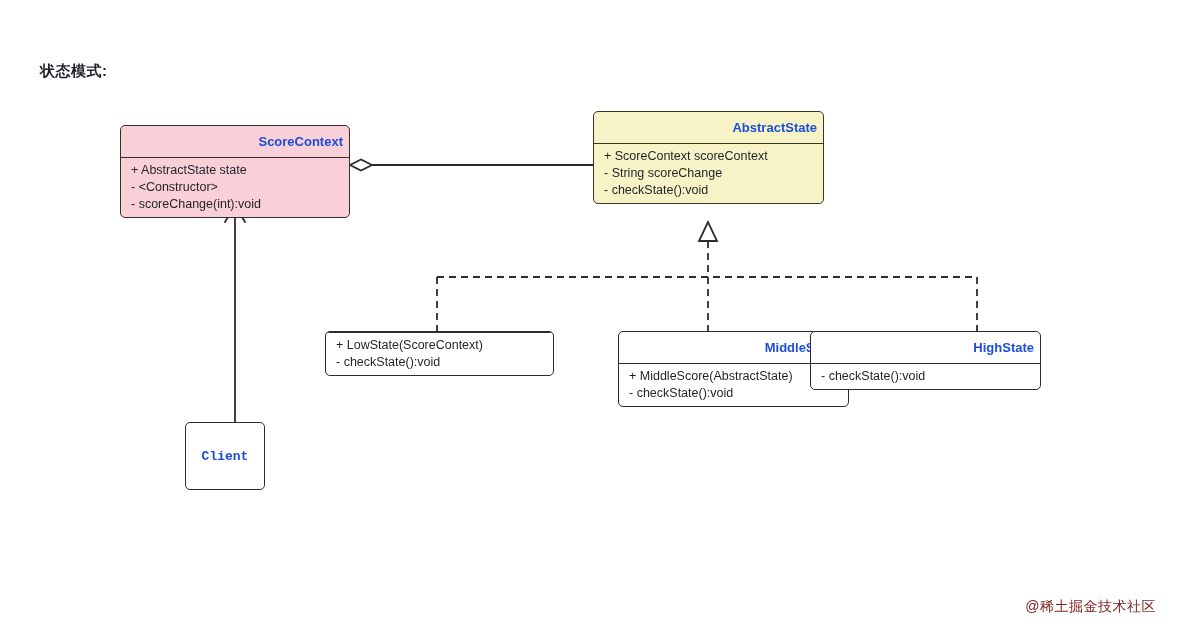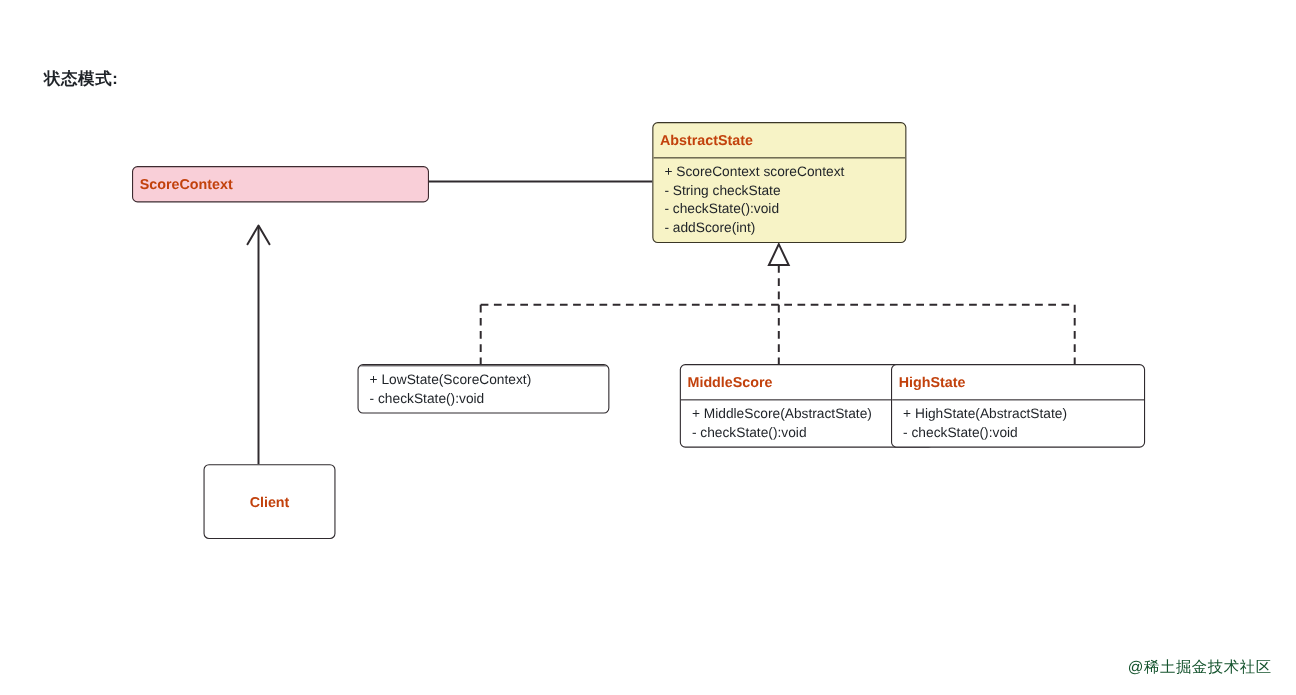--- a/index.html
+++ b/index.html
@@ -38,47 +38,46 @@
   
   .uml-box {
     position: absolute;
     box-sizing: border-box;
     border: 1.8px solid #2f2a2e;
     border-radius: 5px;
     background: #ffffff;
     overflow: hidden;
   }
   .uml-box .uml-title {
-    text-align: left;
+    text-align: right;
     font-weight: 700;
     font-size: 13px;
     line-height: 1;
     padding: 9px 6px 9px;
-    color: #c2410c;
+    color: #1d4ed8;
     white-space: nowrap;
   }
   .uml-box .uml-members {
     border-top: 1.8px solid #2f2a2e;
     padding: 4px 0 4px 0;
   }
   .uml-box .uml-member {
     font-size: 12.5px;
     line-height: 17px;
     padding: 0 16px 0 10px;
     color: #1f2328;
     white-space: nowrap;
   }
 
   .box-scorecontext {
     left: 120px;
     top: 125px;
-    width: 270px;
+    width: 230px;
     background: #f9cfd8;
     border-color: #3d2b30;
-    margin-top: 26px;
   }
   .box-scorecontext .uml-members { border-top-color: #3d2b30; }
 
   .box-abstractstate {
     left: 593px;
     top: 111px;
     width: 231px;
     background: #f7f3c6;
     border-color: #3a3626;
   }
@@ -97,37 +96,38 @@
   }
   .box-highstate {
     left: 810px;
     top: 331px;
     width: 231px;
   }
 
   .box-client {
     left: 185px;
     top: 422px;
-    width: 120px;
+    width: 80px;
     height: 68px;
     display: flex;
     align-items: center;
     justify-content: center;
+    font-family: Liberation Mono, monospace;
   }
   .box-client .uml-title {
     padding: 0;
     font-size: 13px;
   }
 
   .watermark {
     position: absolute;
     right: 22px;
     bottom: 16px;
     font-size: 14px;
-    color: #14532d;
+    color: #7f1d1d;
     white-space: nowrap;
     letter-spacing: 0.5px;
   }
 </style>
 </head>
 <body>
 
 <div class="page-title">状态模式:</div>
 
 <svg id="canvas" viewBox="0 0 1178 632" width="1178" height="632" xmlns="http://www.w3.org/2000/svg">
@@ -153,29 +153,33 @@
   </g>
 
   <g>
     <line x1="235" y1="422" x2="235" y2="206" stroke="#2f2a2e" stroke-width="1.8"></line>
     <polyline points="225,222 235,205 245,222" fill="none" stroke="#2f2a2e" stroke-width="1.8" stroke-linecap="round" stroke-linejoin="round"></polyline>
   </g>
 </svg>
 
 <div class="uml-box box-scorecontext">
   <div class="uml-title">ScoreContext</div>
+  <div class="uml-members">
+    <div class="uml-member">+ AbstractState state</div>
+    <div class="uml-member">- &lt;Constructor&gt;</div>
+    <div class="uml-member">- scoreChange(int):void</div>
+  </div>
 </div>
 
 <div class="uml-box box-abstractstate">
   <div class="uml-title">AbstractState</div>
   <div class="uml-members">
     <div class="uml-member">+ ScoreContext scoreContext</div>
-    <div class="uml-member">- String checkState</div>
-    <div class="uml-member">- checkState():void</div>
-    <div class="uml-member">- addScore(int)</div>
+    <div class="uml-member">- String scoreChange</div>
+    <div class="uml-member">- checkState():void</div>
   </div>
 </div>
 
 <div class="uml-box box-lowstate">
   <div class="uml-members">
     <div class="uml-member">+ LowState(ScoreContext)</div>
     <div class="uml-member">- checkState():void</div>
   </div>
 </div>
 
@@ -183,21 +187,20 @@
   <div class="uml-title">MiddleScore</div>
   <div class="uml-members">
     <div class="uml-member">+ MiddleScore(AbstractState)</div>
     <div class="uml-member">- checkState():void</div>
   </div>
 </div>
 
 <div class="uml-box box-highstate">
   <div class="uml-title">HighState</div>
   <div class="uml-members">
-    <div class="uml-member">+ HighState(AbstractState)</div>
     <div class="uml-member">- checkState():void</div>
   </div>
 </div>
 
 <div class="uml-box box-client">
   <div class="uml-title">Client</div>
 </div>
 
 <div class="watermark">@稀土掘金技术社区</div>
 

